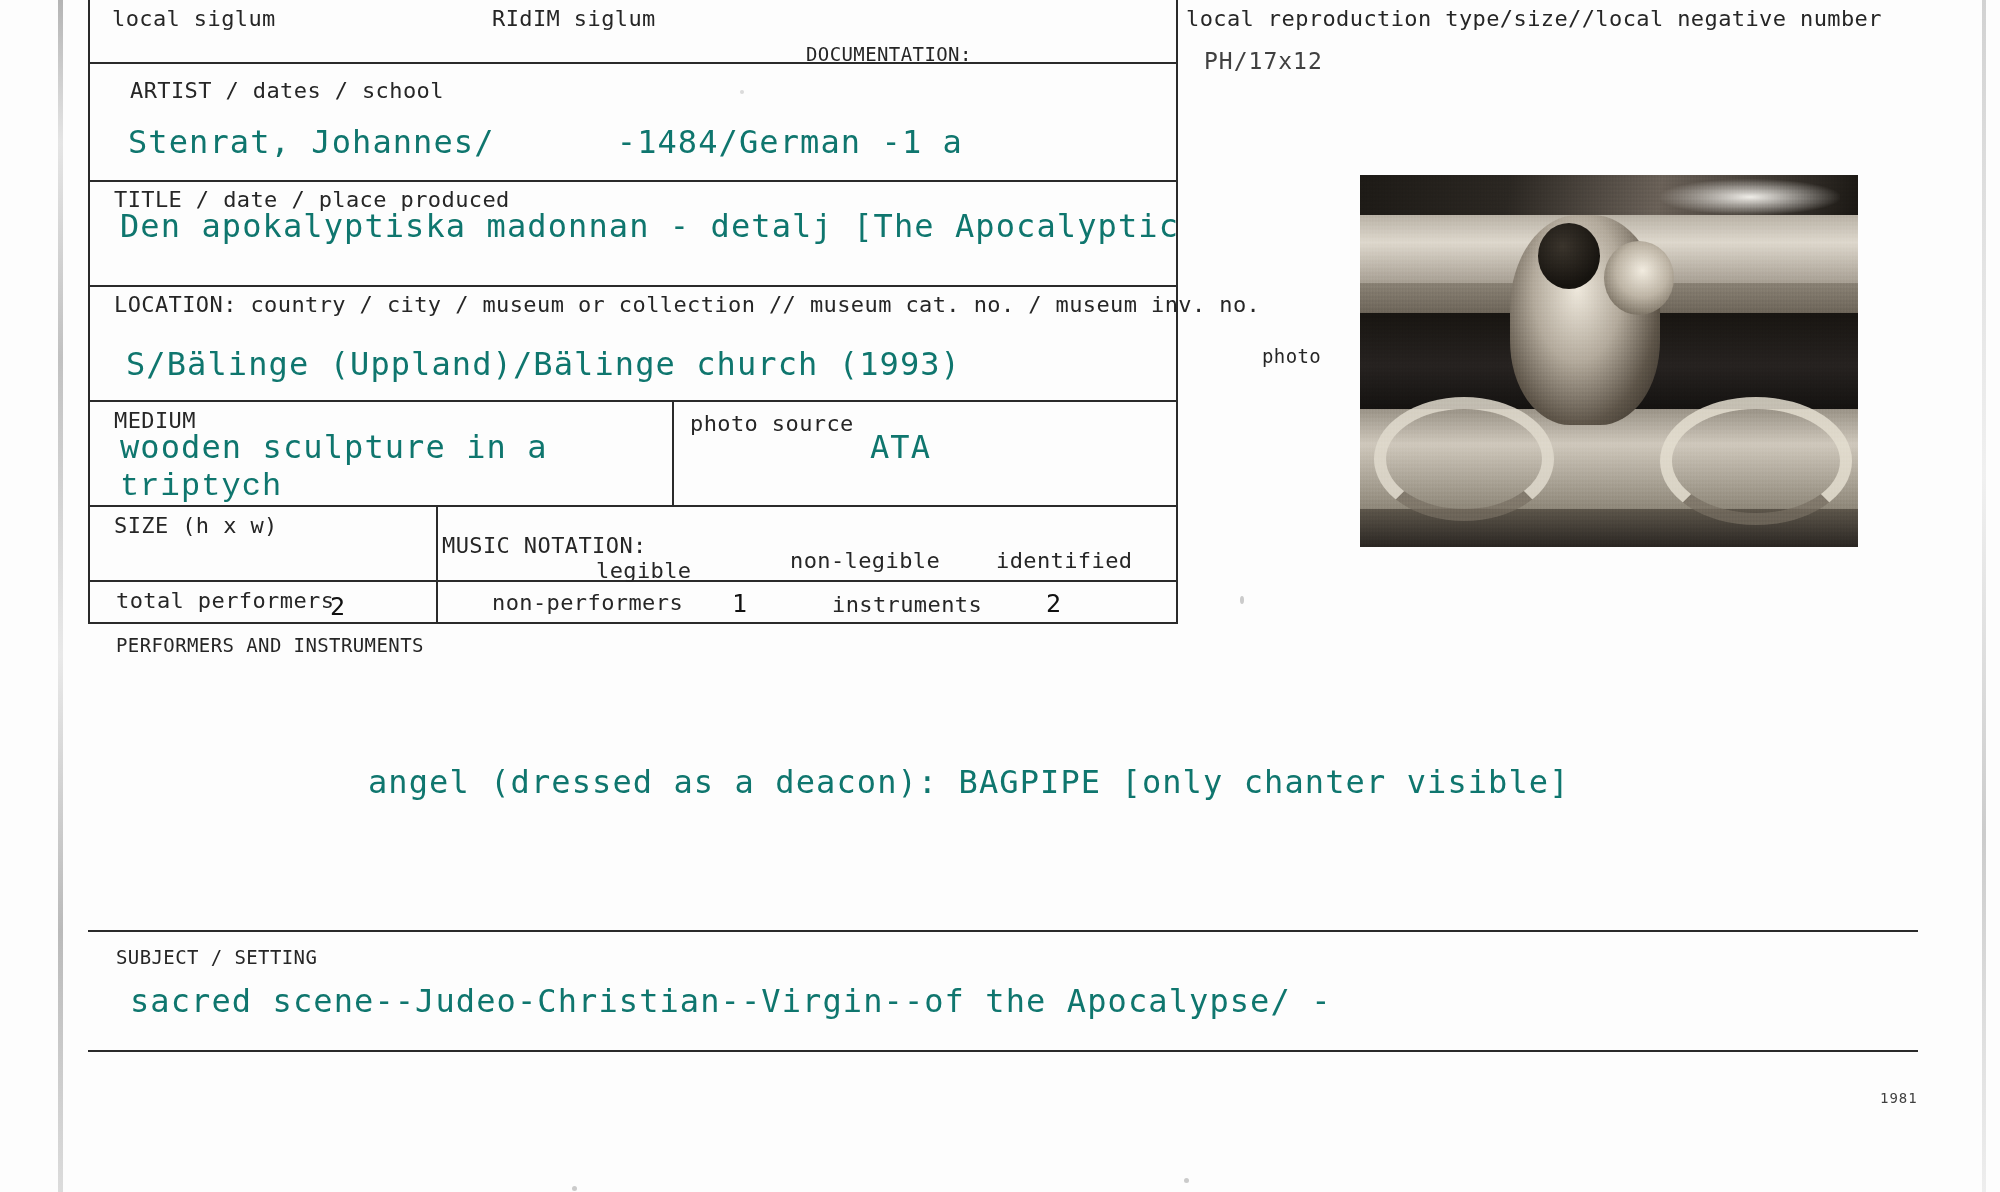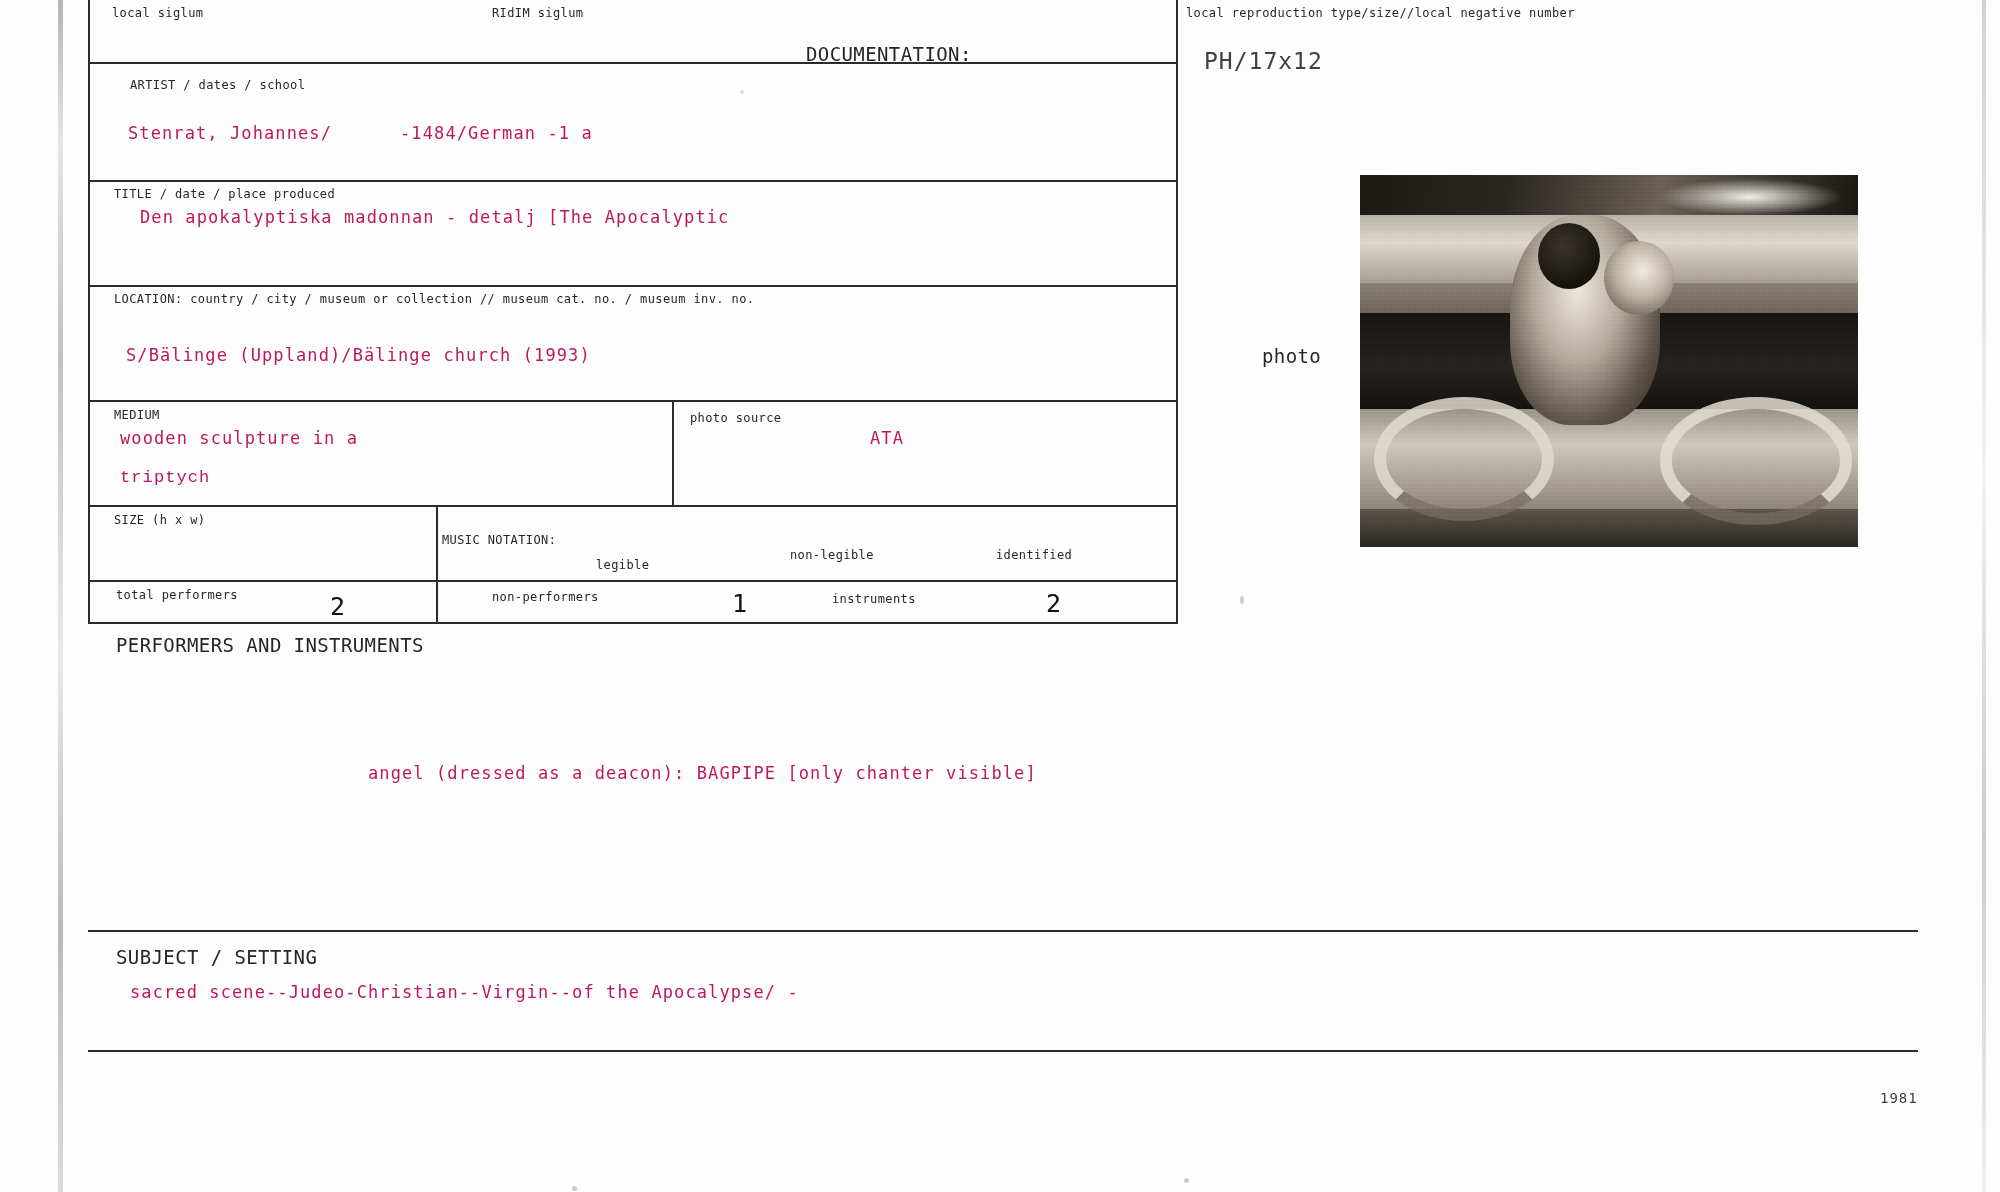--- a/index.html
+++ b/index.html
@@ -52,31 +52,31 @@
     height: 2px;
   }
   .vrule {
     position: absolute;
     background: #2b2b2b;
     width: 2px;
   }
 
   .lbl {
     position: absolute;
-    font-size: 12px;
+    font-size: 22px;
     letter-spacing: 0.4px;
     white-space: pre;
     color: #262626;
   }
   .type {
     position: absolute;
-    font-size: 17px;
+    font-size: 32px;
     letter-spacing: 1.1px;
     white-space: pre;
-    color: #be185d;
+    color: #0f766e;
   }
   .type-sm {
     position: absolute;
     font-size: 23px;
     letter-spacing: 1px;
     white-space: pre;
     color: #404040;
   }
   .num {
     position: absolute;
@@ -188,21 +188,21 @@
   <div class="lbl" style="left:112px; top:6px;">local siglum</div>
   <div class="lbl" style="left:492px; top:6px;">RIdIM siglum</div>
   <div class="lbl" style="left:806px; top:43px; font-size:19px;">DOCUMENTATION:</div>
   <div class="lbl" style="left:1186px; top:6px;">local reproduction type/size//local negative number</div>
   <div class="type-sm" style="left:1204px; top:48px;">PH/17x12</div>
 
   <div class="lbl" style="left:130px; top:78px;">ARTIST / dates / school</div>
   <div class="type" style="left:128px; top:123px;">Stenrat, Johannes/      -1484/German -1 a</div>
 
   <div class="lbl" style="left:114px; top:187px;">TITLE / date / place produced</div>
-  <div class="type" style="left:120px; top:207px;margin-left:20px;">Den apokalyptiska madonnan - detalj [The Apocalyptic</div>
+  <div class="type" style="left:120px; top:207px;">Den apokalyptiska madonnan - detalj [The Apocalyptic</div>
 
   <div class="lbl" style="left:114px; top:292px;">LOCATION: country / city / museum or collection // museum cat. no. / museum inv. no.</div>
   <div class="type" style="left:126px; top:345px;">S/Bälinge (Uppland)/Bälinge church (1993)</div>
 
   <div class="lbl" style="left:114px; top:408px;">MEDIUM</div>
   <div class="type" style="left:120px; top:428px;">wooden sculpture in a</div>
   <div class="type" style="left:120px; top:468px;font-family:Liberation Mono, monospace;">triptych</div>
 
   <div class="lbl" style="left:690px; top:411px;">photo source</div>
   <div class="type" style="left:870px; top:428px;">ATA</div>

